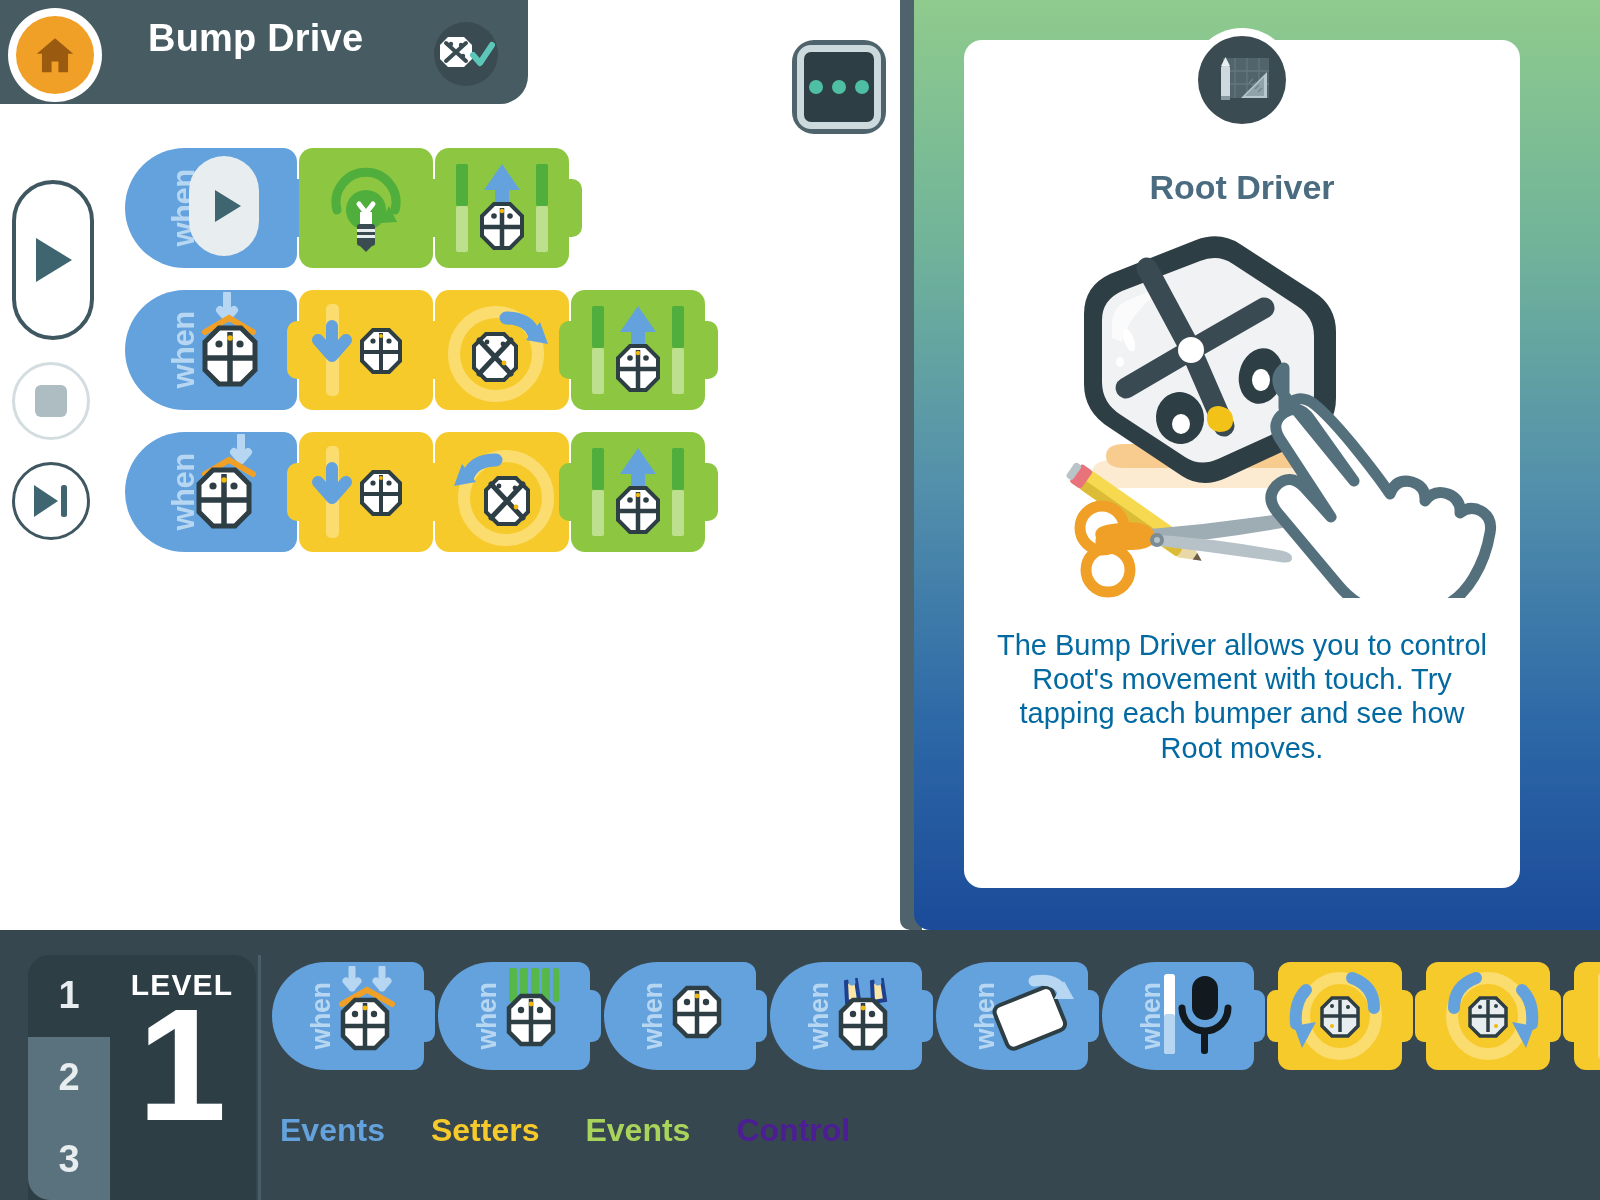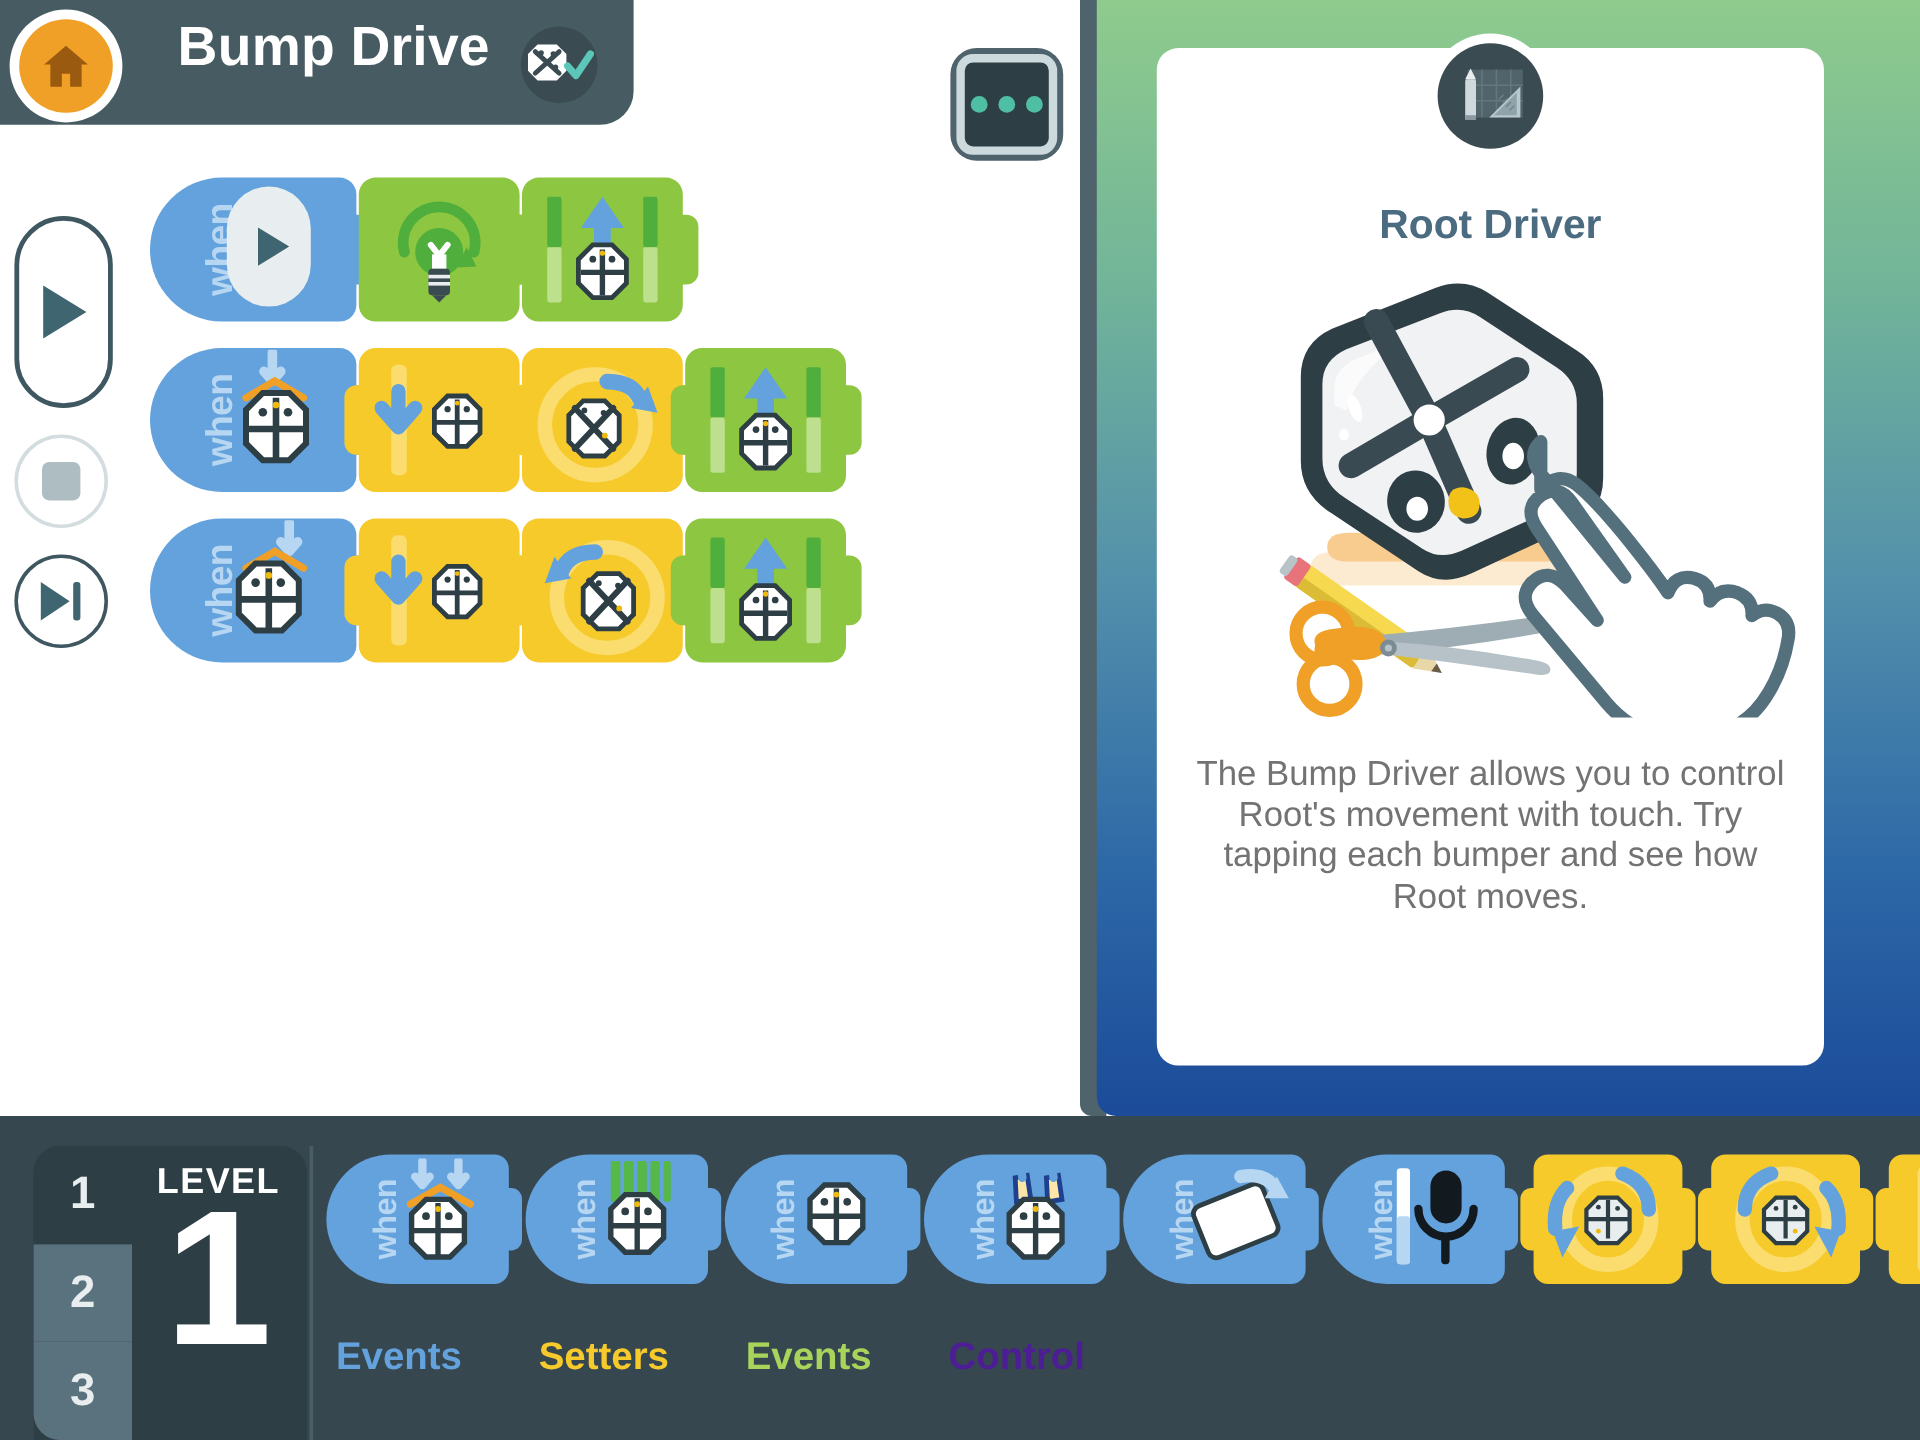--- a/index.html
+++ b/index.html
@@ -22,21 +22,21 @@
     border-radius:50%;background:#ffffff;
     display:flex;align-items:center;justify-content:center;
   }
   #home-btn{
     width:78px;height:78px;border-radius:50%;background:#f0a026;
     display:flex;align-items:center;justify-content:center;cursor:pointer;
   }
   #project-title{
     position:absolute;left:148px;top:0;height:76px;
     display:flex;align-items:center;
-    color:#ffffff;font-size:46px;font-weight:bold;letter-spacing:.2px;
+    color:#ffffff;font-size:38px;font-weight:bold;letter-spacing:.2px;
   }
   #robot-status{
     position:absolute;left:436px;top:22px;width:0;height:0;
   }
   #robot-status-circle{
     position:absolute;left:-2px;top:0;width:64px;height:64px;border-radius:50%;
     background:#3b4b52;display:flex;align-items:center;justify-content:center;
     cursor:pointer;
   }
 
@@ -134,21 +134,21 @@
     width:88px;height:88px;border-radius:50%;background:#3b4b52;
     display:flex;align-items:center;justify-content:center;overflow:hidden;
   }
   #card-title{
     left:964px;top:168px;width:556px;text-align:center;
     color:#4a6b80;font-size:34px;font-weight:bold;
   }
   #card-art{left:984px;top:228px;width:520px;height:370px;}
   #card-desc{
     left:990px;top:628px;width:504px;text-align:center;
-    color:#737373;font-size:29px;line-height:1.18;
+    color:#0369a1;font-size:29px;line-height:1.18;
   }
 
   
   #bottombar{
     left:0;top:930px;width:1600px;height:270px;background:#37474f;
   }
   #level-widget{
     left:28px;top:955px;width:228px;height:245px;
     background:#2e3e45;border-radius:22px 22px 0 0;
   }
@@ -183,21 +183,21 @@
   .pblk-cmd::before{content:"";position:absolute;left:-11px;top:28px;width:22px;height:52px;
         background:#f7ca2c;border-radius:9px 0 0 9px;}
   .pblk-cmd::after{content:"";position:absolute;right:-11px;top:28px;width:22px;height:52px;
         background:#f7ca2c;border-radius:0 9px 9px 0;}
   .pwhen-label{
     position:absolute;left:16px;top:50%;transform:translateY(-50%) rotate(-90deg);
     color:#b6d6f2;font-size:27px;font-weight:bold;letter-spacing:-.5px;
   }
   .pwhen-icon{position:absolute;left:54px;top:50%;transform:translateY(-50%);}
 
-  #categories{left:280px;top:1112px;display:flex;gap:64px;align-items:center;}
+  #categories{left:280px;top:1112px;display:flex;gap:46px;align-items:center;}
   .cat{font-size:32px;font-weight:bold;cursor:pointer;white-space:nowrap;}
 </style>
 </head>
 <body>
 
 <div class="abs" id="titlebar">
   <div id="home-ring">
     <div id="home-btn">
       <svg width="46" height="46" viewBox="0 0 24 24">
         <path d="M12 3.2 2.5 11.3h2.7V21h5v-5.6h3.6V21h5v-9.7h2.7z" fill="#9a5a10"></path>

